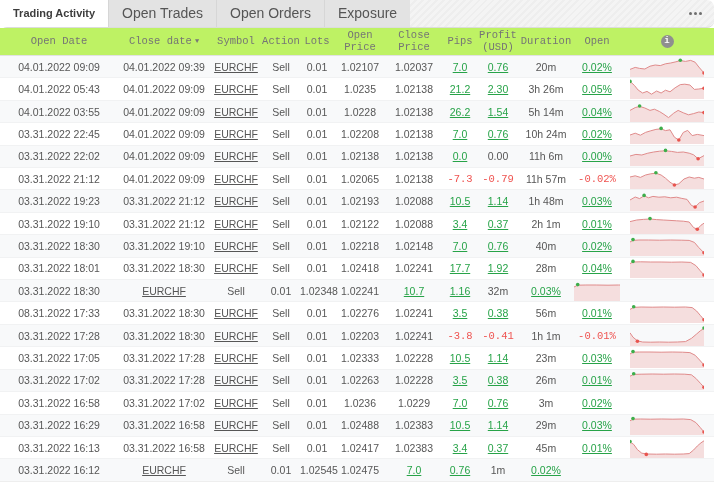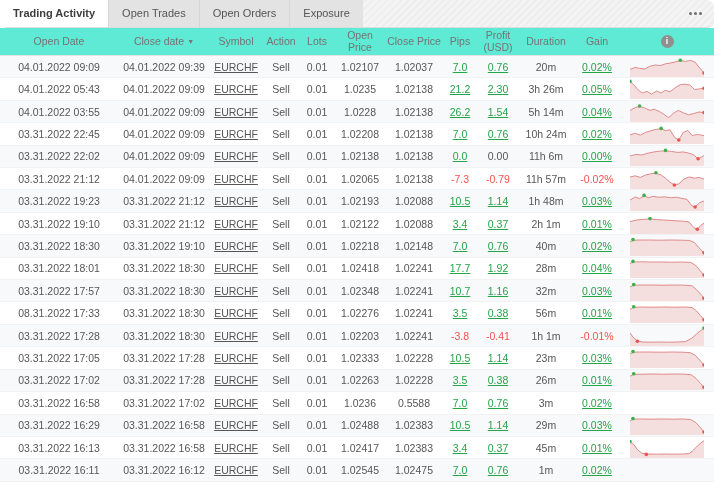--- a/index.html
+++ b/index.html
@@ -14,53 +14,53 @@
     display:flex; align-items:stretch; height:28px;
     background:repeating-linear-gradient(135deg,#f4f4f4 0 3px,#eeeeee 3px 5px);
     border-bottom:1px solid #dcdcdc;
     border-radius:7px;
   }
   .widget-title {
     background:#fff; padding:0 13px; line-height:27px;
     font-size:11px; font-weight:bold; color:#3d3d3d; white-space:nowrap;
   }
   .tab {
-    line-height:27px; padding:0 13px; font-size:11px; color:#555;
+    line-height:27px; padding:0 13px; font-size:14px; color:#555;
     background:#e3e3e3; border-left:1px solid #d6d6d6; white-space:nowrap; cursor:pointer;
   }
   .tab.active { background:#fff; color:#4a4a4a; }
   .menu-dots {
     margin-left:auto; align-self:center; margin-right:10px;
     display:flex; gap:2px; cursor:pointer; padding:4px 2px;
   }
   .menu-dots i { width:3px; height:3px; border-radius:50%; background:#6f6f6f; display:block; }
   
   .grid-row {
     display:grid;
     grid-template-columns:118px 92px 52px 38px 34px 52px 56px 36px 40px 56px 46px 94px;
     align-items:center;
   }
   .thead {
-    height:28px; background:#5eead4; border-bottom:1px solid #e2e2e2;
-    color:#757575; font-size:10.5px;
+    height:28px; background:#bef264; border-bottom:1px solid #e2e2e2;
+    color:#757575; font-size:10.5px;font-family:Liberation Mono, monospace;
   }
   .thead .hcell { text-align:center; line-height:1.1; }
   .sort-arrow { font-size:7px; color:#777; margin-left:3px; vertical-align:1px; }
   .info-icon {
     display:inline-block; width:13px; height:13px; border-radius:50%;
     background:#8f8f8f; color:#fff; font-size:9px; font-weight:bold;
     line-height:13px; text-align:center; font-style:normal; cursor:pointer;
   }
   .tbody { height:426px; }
   .row { height:22.42px; border-bottom:1px solid #f1f2f3; }
   .row:nth-child(odd) { background:#f8f9fa; }
   .cell { text-align:center; font-size:10.5px; color:#565656; white-space:nowrap; }
   .cell.symbol a { color:#565656; text-decoration:underline; cursor:pointer; }
   .pos { color:#27a348;text-decoration:underline; }
-  .neg { color:#ef5350; }
+  .neg { color:#ef5350;font-family:Liberation Mono, monospace; }
   .neu { color:#565656; }
   .sparkcell { display:flex; justify-content:center; align-items:center; height:100%; }
   svg.spark { display:block; }
 </style>
 </head>
 <body>
 
 <div class="app">
   <div class="tabbar">
     <div class="widget-title">Trading Activity</div>
@@ -79,21 +79,21 @@
       <div class="hcell">Open Date</div>
       <div class="hcell">Close date<span class="sort-arrow">▼</span></div>
       <div class="hcell">Symbol</div>
       <div class="hcell">Action</div>
       <div class="hcell">Lots</div>
       <div class="hcell">Open Price</div>
       <div class="hcell">Close Price</div>
       <div class="hcell">Pips</div>
       <div class="hcell">Profit<br>(USD)</div>
       <div class="hcell">Duration</div>
-      <div class="hcell">Gain</div>
+      <div class="hcell">Open</div>
       <div class="hcell"><span class="info-icon">i</span></div>
     </div>
   <div class="tbody" id="tbody">
       <div class="row grid-row">
         <div class="cell">04.01.2022 09:09</div>
         <div class="cell">04.01.2022 09:39</div>
         <div class="cell symbol"><a>EURCHF</a></div>
         <div class="cell">Sell</div>
         <div class="cell">0.01</div>
         <div class="cell">1.02107</div>
@@ -294,21 +294,20 @@
         <div class="sparkcell">
           <svg class="spark" width="74" height="20">
             <polygon points="0.0,5.6 3.0,4.0 10.4,3.8 20.7,4.0 31.1,4.0 41.4,4.2 51.8,4.0 60.7,4.4 65.9,7.6 70.3,12.8 74.0,17.0 74.0,20 0.0,20" fill="#f5dede"></polygon>
             <polyline points="0.0,5.6 3.0,4.0 10.4,3.8 20.7,4.0 31.1,4.0 41.4,4.2 51.8,4.0 60.7,4.4 65.9,7.6 70.3,12.8 74.0,17.0" fill="none" stroke="#e08b8b" stroke-width="1"></polyline>
             <circle cx="3.0" cy="3.4" r="1.8" fill="#3dae4a"></circle>
             <circle cx="74.0" cy="17.0" r="1.8" fill="#e8544e"></circle>
           </svg>
         </div>
       </div>
       <div class="row grid-row">
-        <div class="cell">03.31.2022 17:57</div>
         <div class="cell">03.31.2022 18:30</div>
         <div class="cell symbol"><a>EURCHF</a></div>
         <div class="cell">Sell</div>
         <div class="cell">0.01</div>
         <div class="cell">1.02348</div>
         <div class="cell">1.02241</div>
         <div class="cell pos">10.7</div>
         <div class="cell pos">1.16</div>
         <div class="cell">32m</div>
         <div class="cell pos">0.03%</div>
@@ -405,21 +404,21 @@
           </svg>
         </div>
       </div>
       <div class="row grid-row">
         <div class="cell">03.31.2022 16:58</div>
         <div class="cell">03.31.2022 17:02</div>
         <div class="cell symbol"><a>EURCHF</a></div>
         <div class="cell">Sell</div>
         <div class="cell">0.01</div>
         <div class="cell">1.0236</div>
-        <div class="cell">0.5588</div>
+        <div class="cell">1.0229</div>
         <div class="cell pos">7.0</div>
         <div class="cell pos">0.76</div>
         <div class="cell">3m</div>
         <div class="cell pos">0.02%</div>
         <div class="sparkcell"></div>
       </div>
       <div class="row grid-row">
         <div class="cell">03.31.2022 16:29</div>
         <div class="cell">03.31.2022 16:58</div>
         <div class="cell symbol"><a>EURCHF</a></div>
@@ -455,21 +454,20 @@
         <div class="sparkcell">
           <svg class="spark" width="74" height="20">
             <polygon points="0.0,4.0 3.7,6.4 7.4,11.6 11.8,15.2 17.8,16.0 26.6,16.2 35.5,16.0 44.4,16.2 53.3,16.0 59.2,15.6 63.6,12.0 67.3,8.0 71.0,4.8 74.0,2.8 74.0,20 0.0,20" fill="#f5dede"></polygon>
             <polyline points="0.0,4.0 3.7,6.4 7.4,11.6 11.8,15.2 17.8,16.0 26.6,16.2 35.5,16.0 44.4,16.2 53.3,16.0 59.2,15.6 63.6,12.0 67.3,8.0 71.0,4.8 74.0,2.8" fill="none" stroke="#e08b8b" stroke-width="1"></polyline>
             <circle cx="0.0" cy="3.6" r="1.8" fill="#3dae4a"></circle>
             <circle cx="16.3" cy="16.4" r="1.8" fill="#e8544e"></circle>
           </svg>
         </div>
       </div>
       <div class="row grid-row">
-        <div class="cell">03.31.2022 16:11</div>
         <div class="cell">03.31.2022 16:12</div>
         <div class="cell symbol"><a>EURCHF</a></div>
         <div class="cell">Sell</div>
         <div class="cell">0.01</div>
         <div class="cell">1.02545</div>
         <div class="cell">1.02475</div>
         <div class="cell pos">7.0</div>
         <div class="cell pos">0.76</div>
         <div class="cell">1m</div>
         <div class="cell pos">0.02%</div>

